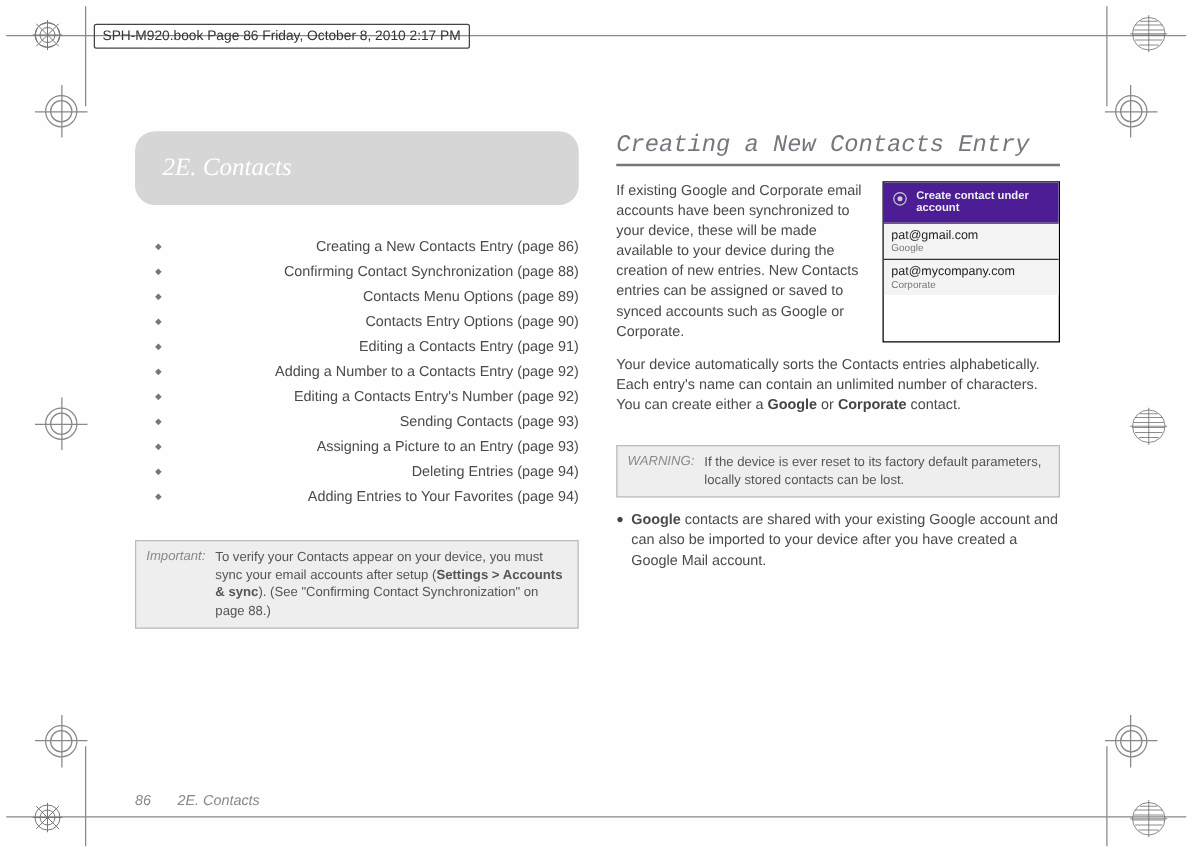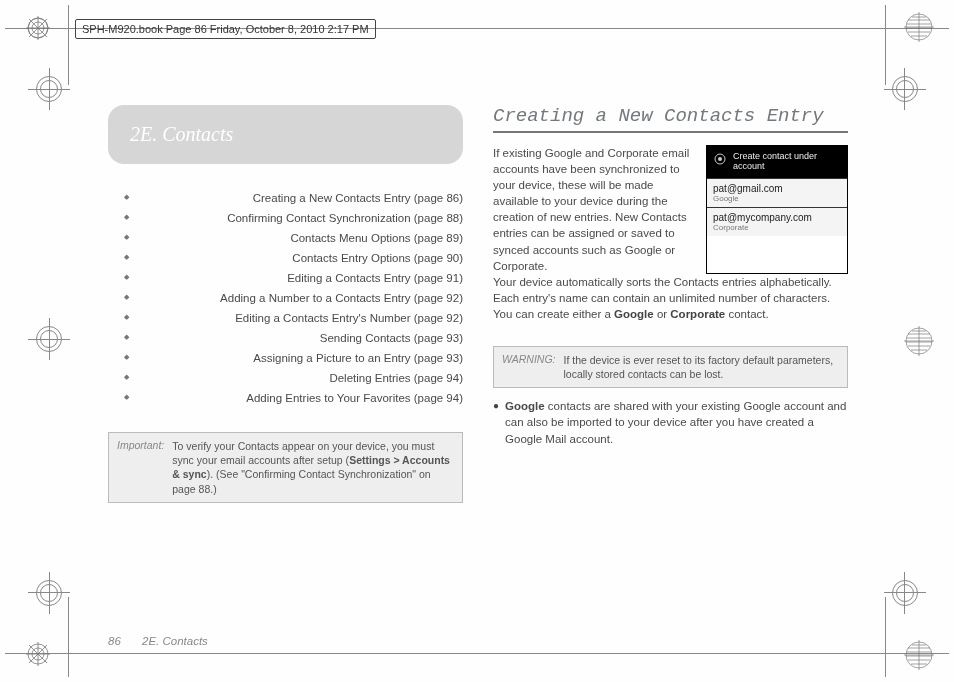--- a/index.html
+++ b/index.html
@@ -116,40 +116,42 @@
       font-size: 19px;
       color: #74787e;
       border-bottom: 2px solid #74787e;
       padding-bottom: 4px;
       margin-bottom: 12px;
       font-weight: 500;
     }
     .intro-row {
       display: flex;
       gap: 12px;
+      margin-bottom: 10px;
     }
     .intro-text {
       flex: 1;
       font-size: 11.5px;
       line-height: 1.4;
       color: #4a4a4a;
     }
     .shot {
       flex: 0 0 142px;
       border: 1px solid #000;
       background: #fff;
       font-size: 9px;
       overflow: hidden;
     }
     .shot-titlebar {
-      background: #000000;
+      background: #4c1d95;
       color: #eee;
       padding: 6px 6px 6px 26px;
       position: relative;
       line-height: 1.1;
+      font-weight: bold;
     }
     .shot-titlebar .dot-icon {
       position: absolute; left: 7px; top: 7px;
       width: 12px; height: 12px;
     }
     .shot-row {
       border-top: 1px solid #333;
       padding: 4px 6px;
       background: #f4f4f4;
     }

